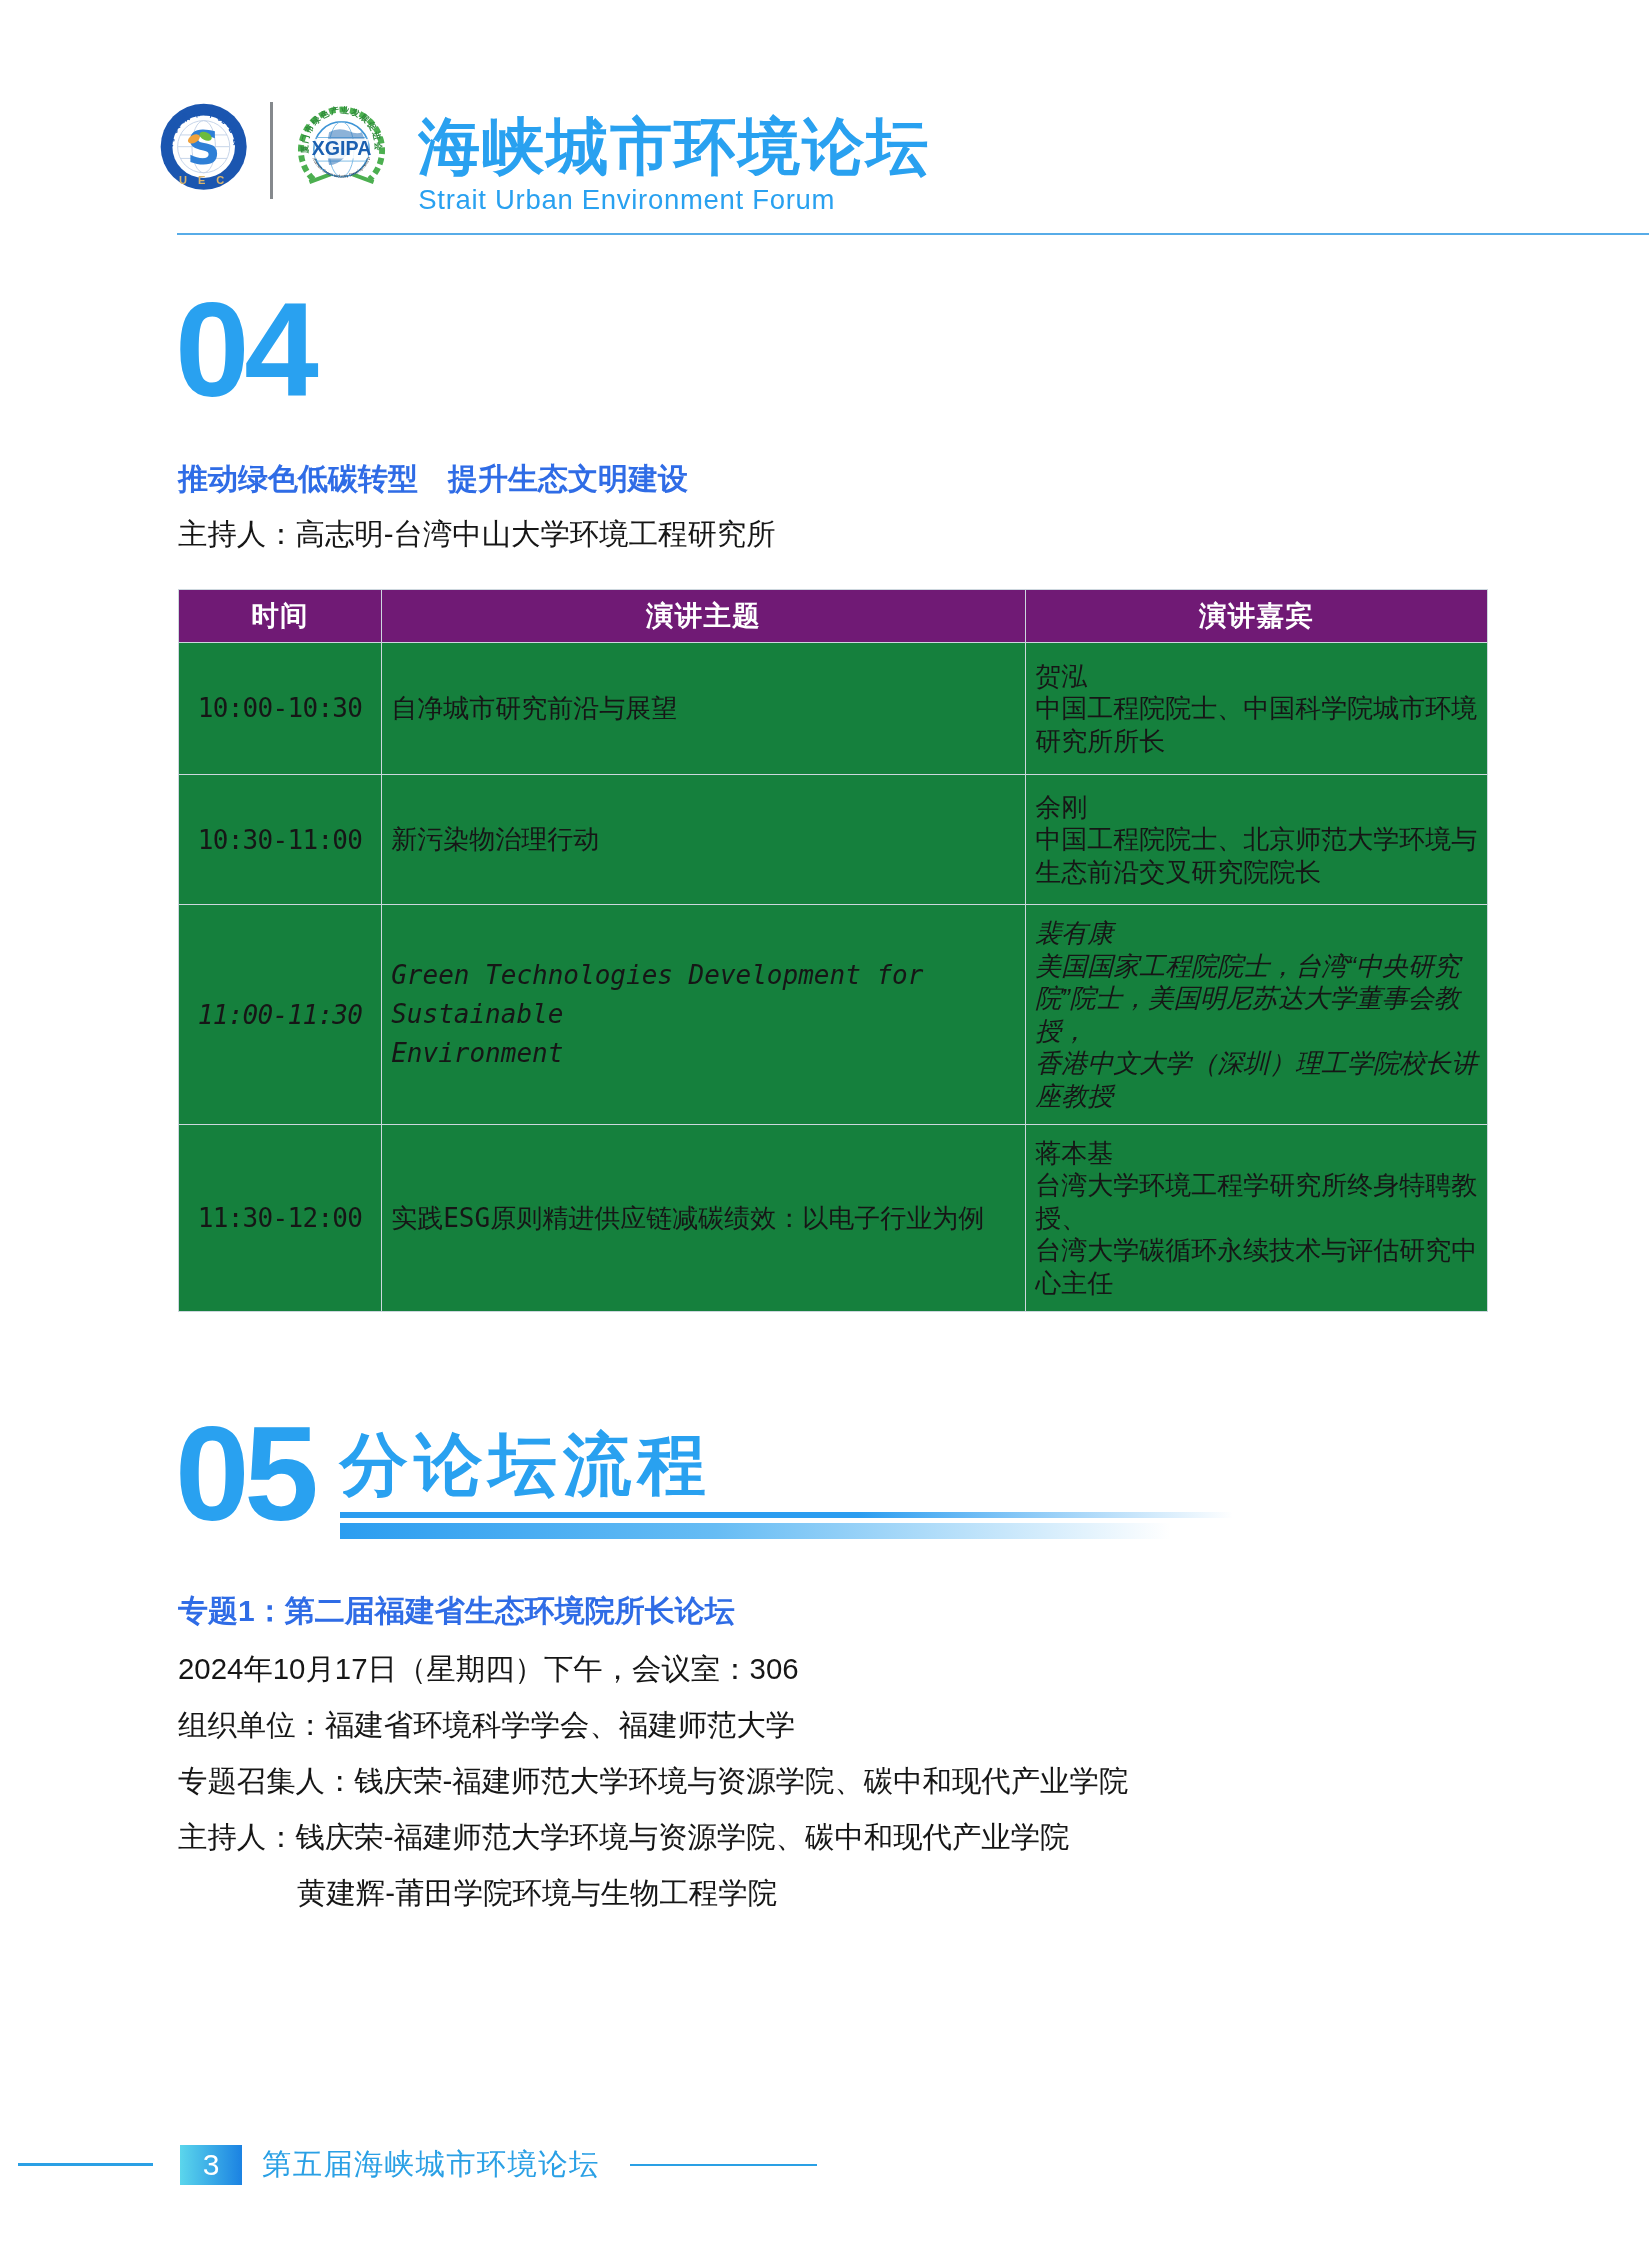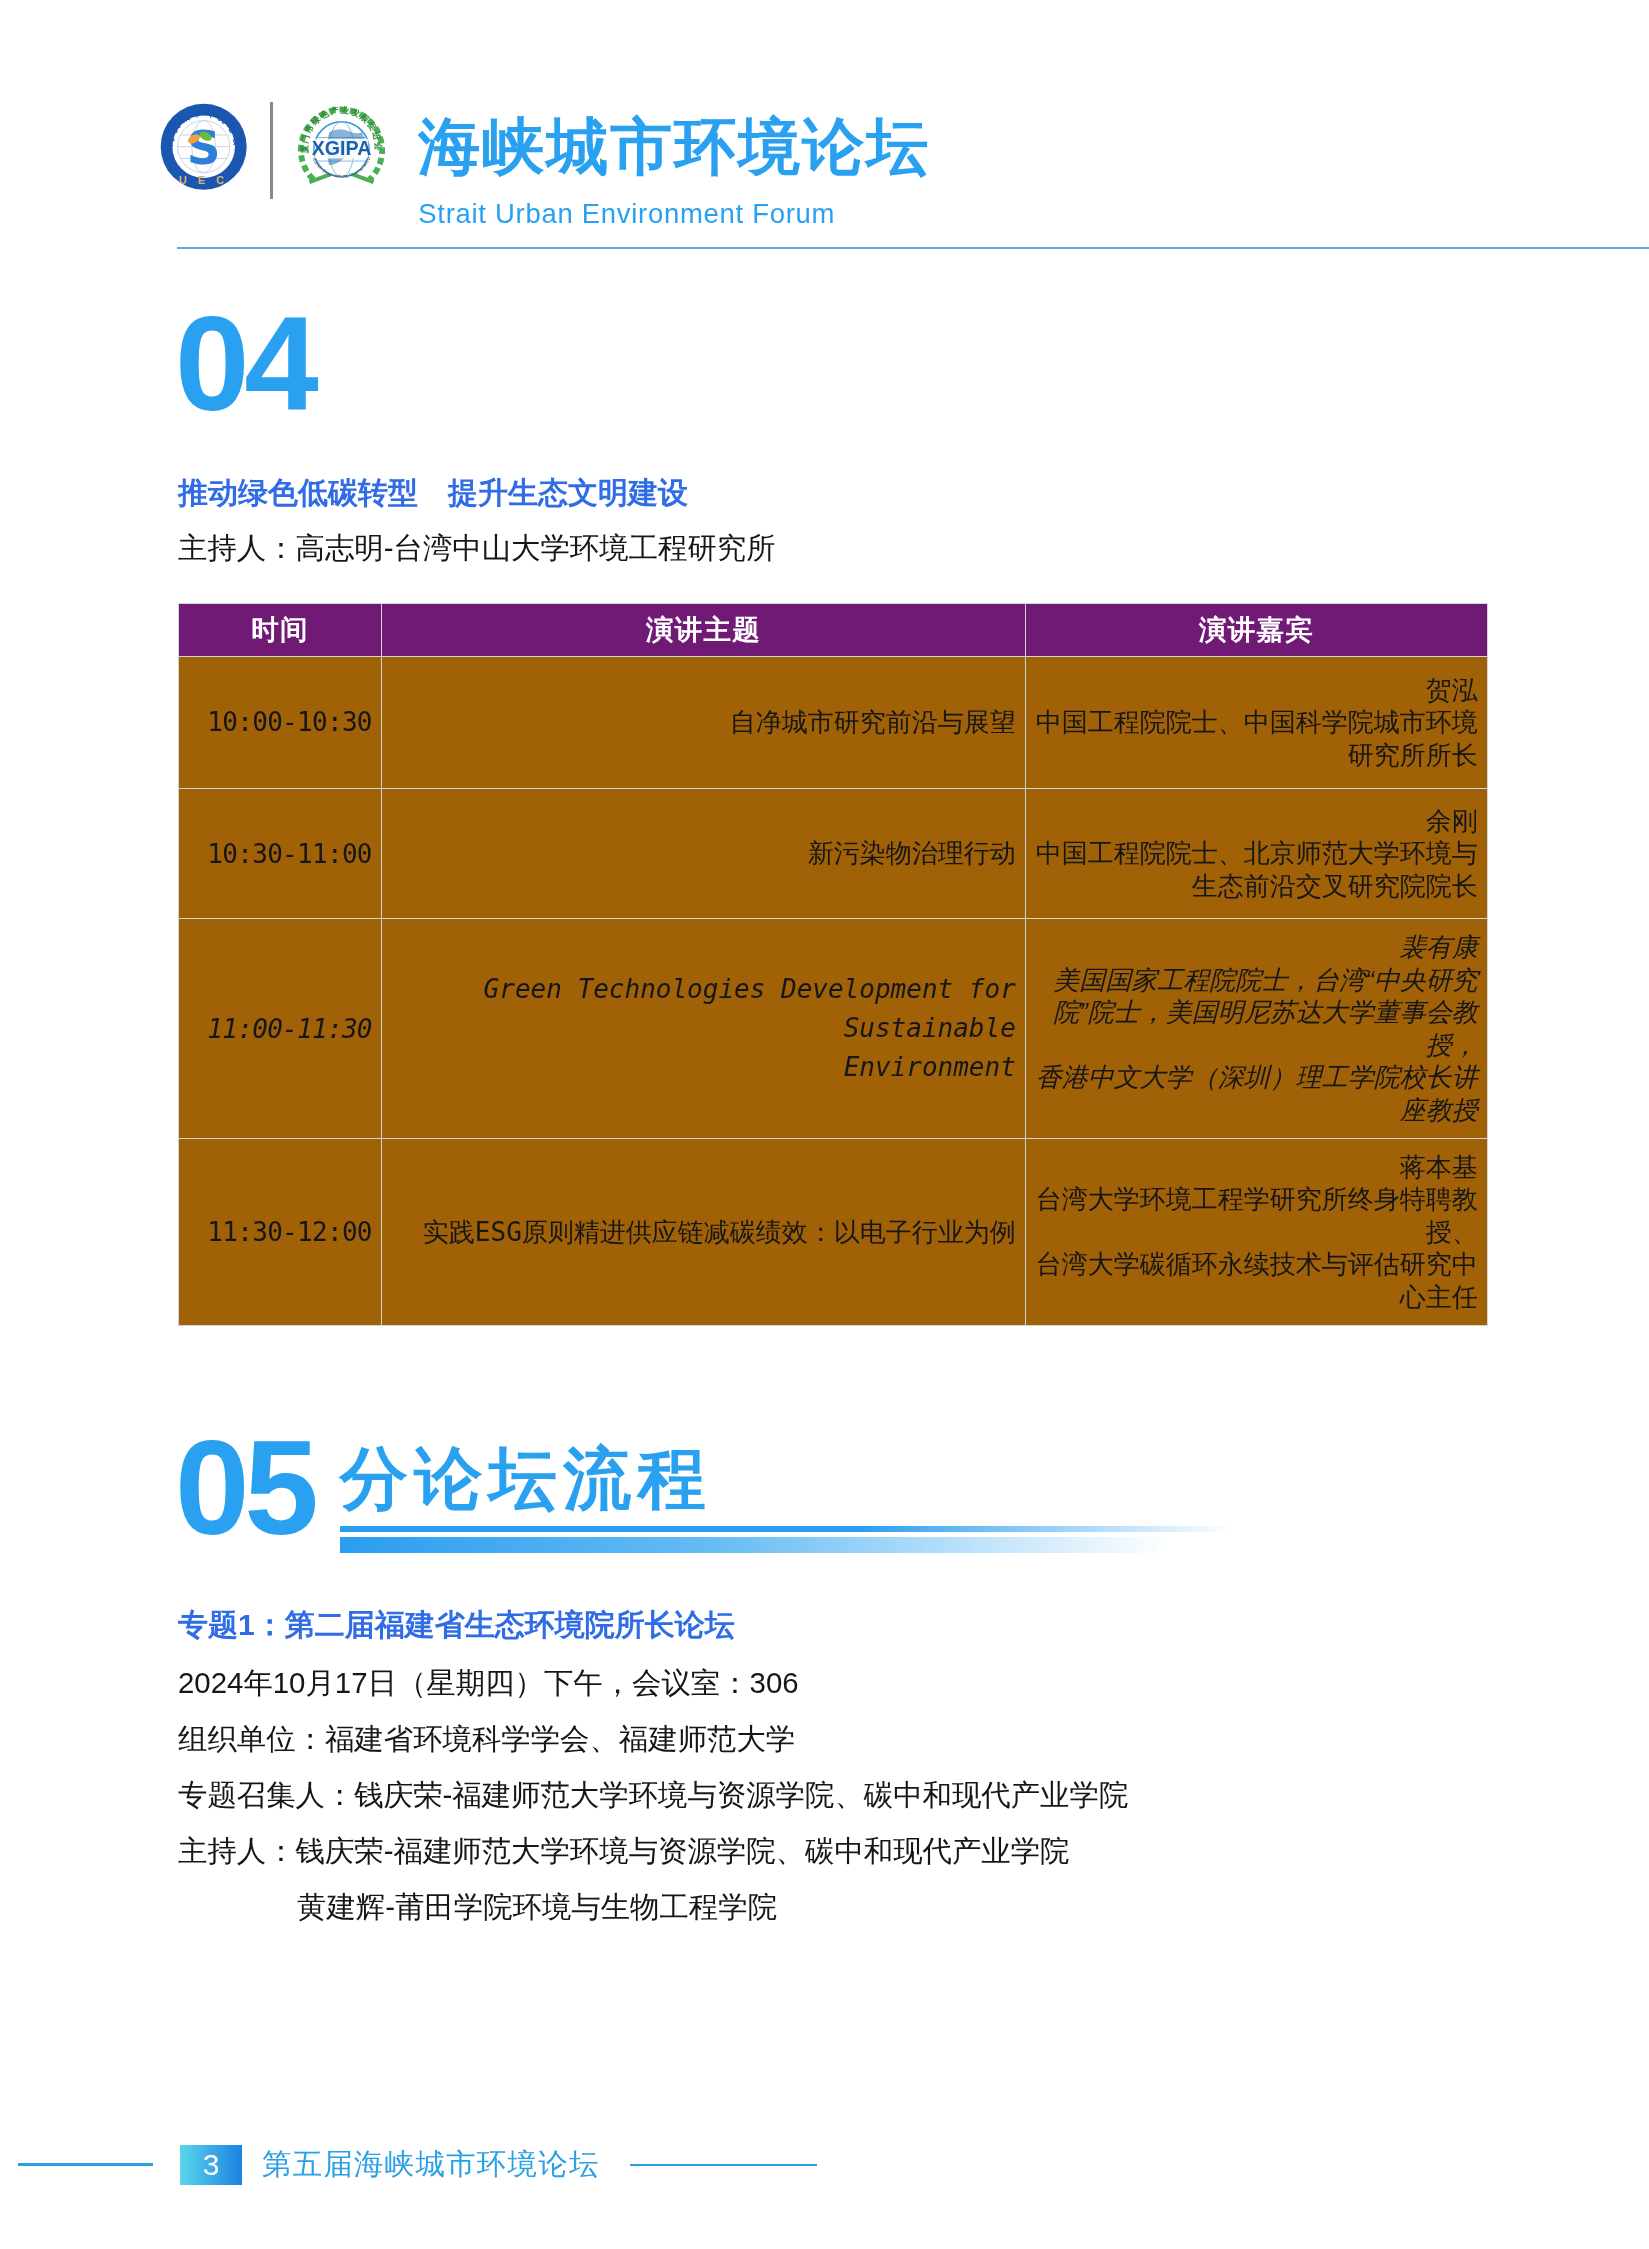--- a/index.html
+++ b/index.html
@@ -6,21 +6,21 @@
   .page{
     position:relative;width:1649px;height:2250px;margin:0 auto;background:#ffffff;
     font-family:"Liberation Sans","DejaVu Sans",sans-serif;color:#161616;overflow:hidden;
   }
   
   .header{display:flex;align-items:flex-start;padding:102px 0 0 160px;}
   .logo{flex:0 0 auto;}
   .logo-divider{width:3.3px;height:97px;background:#85898d;margin:0 22px;flex:0 0 auto;}
   .brand{margin:14.4px 0 0 30px;}
   .brand-title{font-size:62px;line-height:1;font-weight:800;color:#29A1F0;letter-spacing:2px;}
-  .brand-sub{font-size:27.5px;line-height:1;font-weight:500;color:#29A1F0;margin-top:22px;letter-spacing:0.7px;}
+  .brand-sub{font-size:27.5px;line-height:1;font-weight:500;color:#29A1F0;margin-top:8px;letter-spacing:0.7px;}
   .header-rule{margin:19.6px 0 0 177px;height:2px;background:#57ACE8;}
   
   .section-head{display:flex;margin-left:175px;}
   .sec-num{font-size:134px;line-height:0.85;font-weight:800;color:#29A1F0;letter-spacing:-5.2px;}
   .sec-right{margin-left:26px;padding-top:13px;}
   .sec-title{font-size:68px;line-height:1;font-weight:900;color:#29A1F0;letter-spacing:6.5px;}
   .sec-bars{margin-top:14.4px;width:893px;}
   .bar-thin{height:5.9px;background:linear-gradient(90deg,#2b9df0 0%,#2b9df0 58%,rgba(43,157,240,0) 100%);}
   .bar-thick{height:16.4px;margin-top:4.6px;background:linear-gradient(90deg,#2b9df0 0%,#66bcf4 42%,rgba(43,157,240,0) 93%);}
   .sec04{margin-top:58px;gap:28px;}
@@ -31,21 +31,21 @@
   .info.first{margin-top:25px;}
   .host2{padding-left:119px;}
   
   table.program{margin:38px 0 0 178px;width:1309px;border-collapse:collapse;table-layout:fixed;}
   table.program th{
     background:#701a75;color:#ffffff;font-size:27.5px;font-weight:700;height:50px;
     border:1.3px solid #cdd7de;letter-spacing:1.3px;
   }
   table.program td{
     border:1.3px solid #cdd7de;font-size:26px;vertical-align:middle;
-    padding:11.8px 9.2px;background:#a16207;text-align:right;
+    padding:11.8px 9.2px;background:#15803d;
   }
   td.td-time{text-align:center;font-family:"DejaVu Sans Mono","Liberation Mono",monospace;padding:0;letter-spacing:-0.7px;}
   td.td-topic{white-space:pre-line;line-height:1.5;font-family:"DejaVu Sans Mono","Liberation Sans",sans-serif;font-size:25px;}
   td.td-guest{white-space:pre-line;line-height:1.25;font-size:24px;}
   tr.row-1 td{height:107px;}
   tr.row-2 td{height:106px;}
   tr.row-3 td{height:143px;font-style:italic;}
   tr.row-4 td{height:137px;}
   
   .f-line-left{position:absolute;left:18.3px;top:2163px;width:135px;height:2.6px;background:#2AA0E5;}

